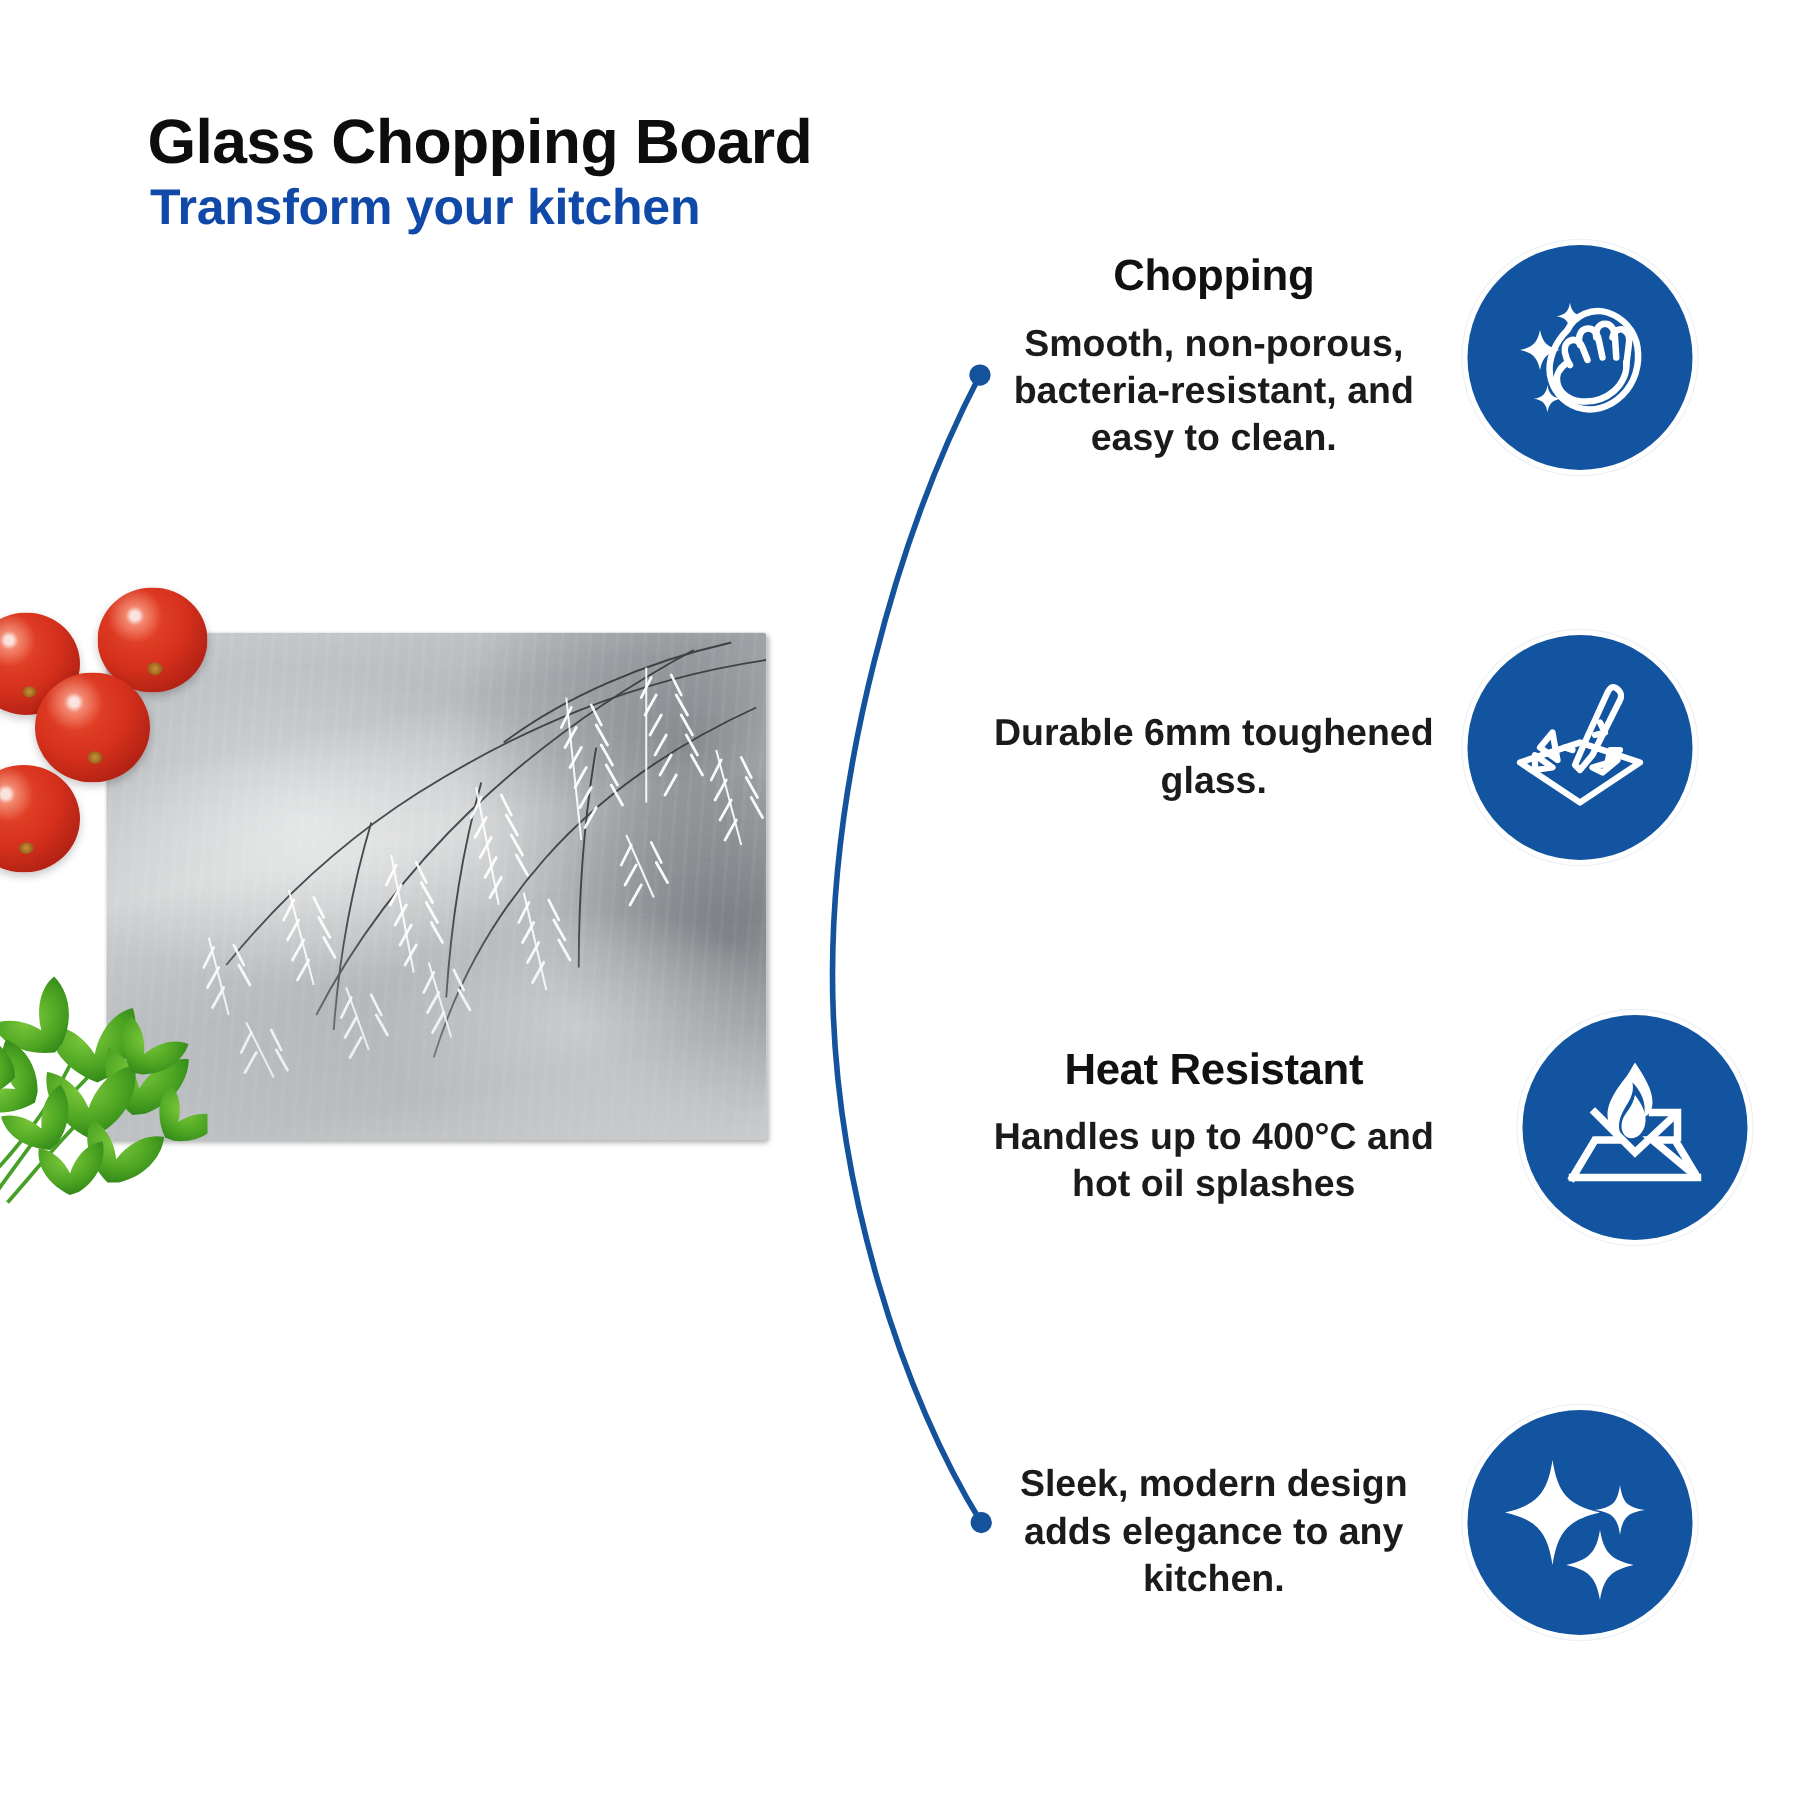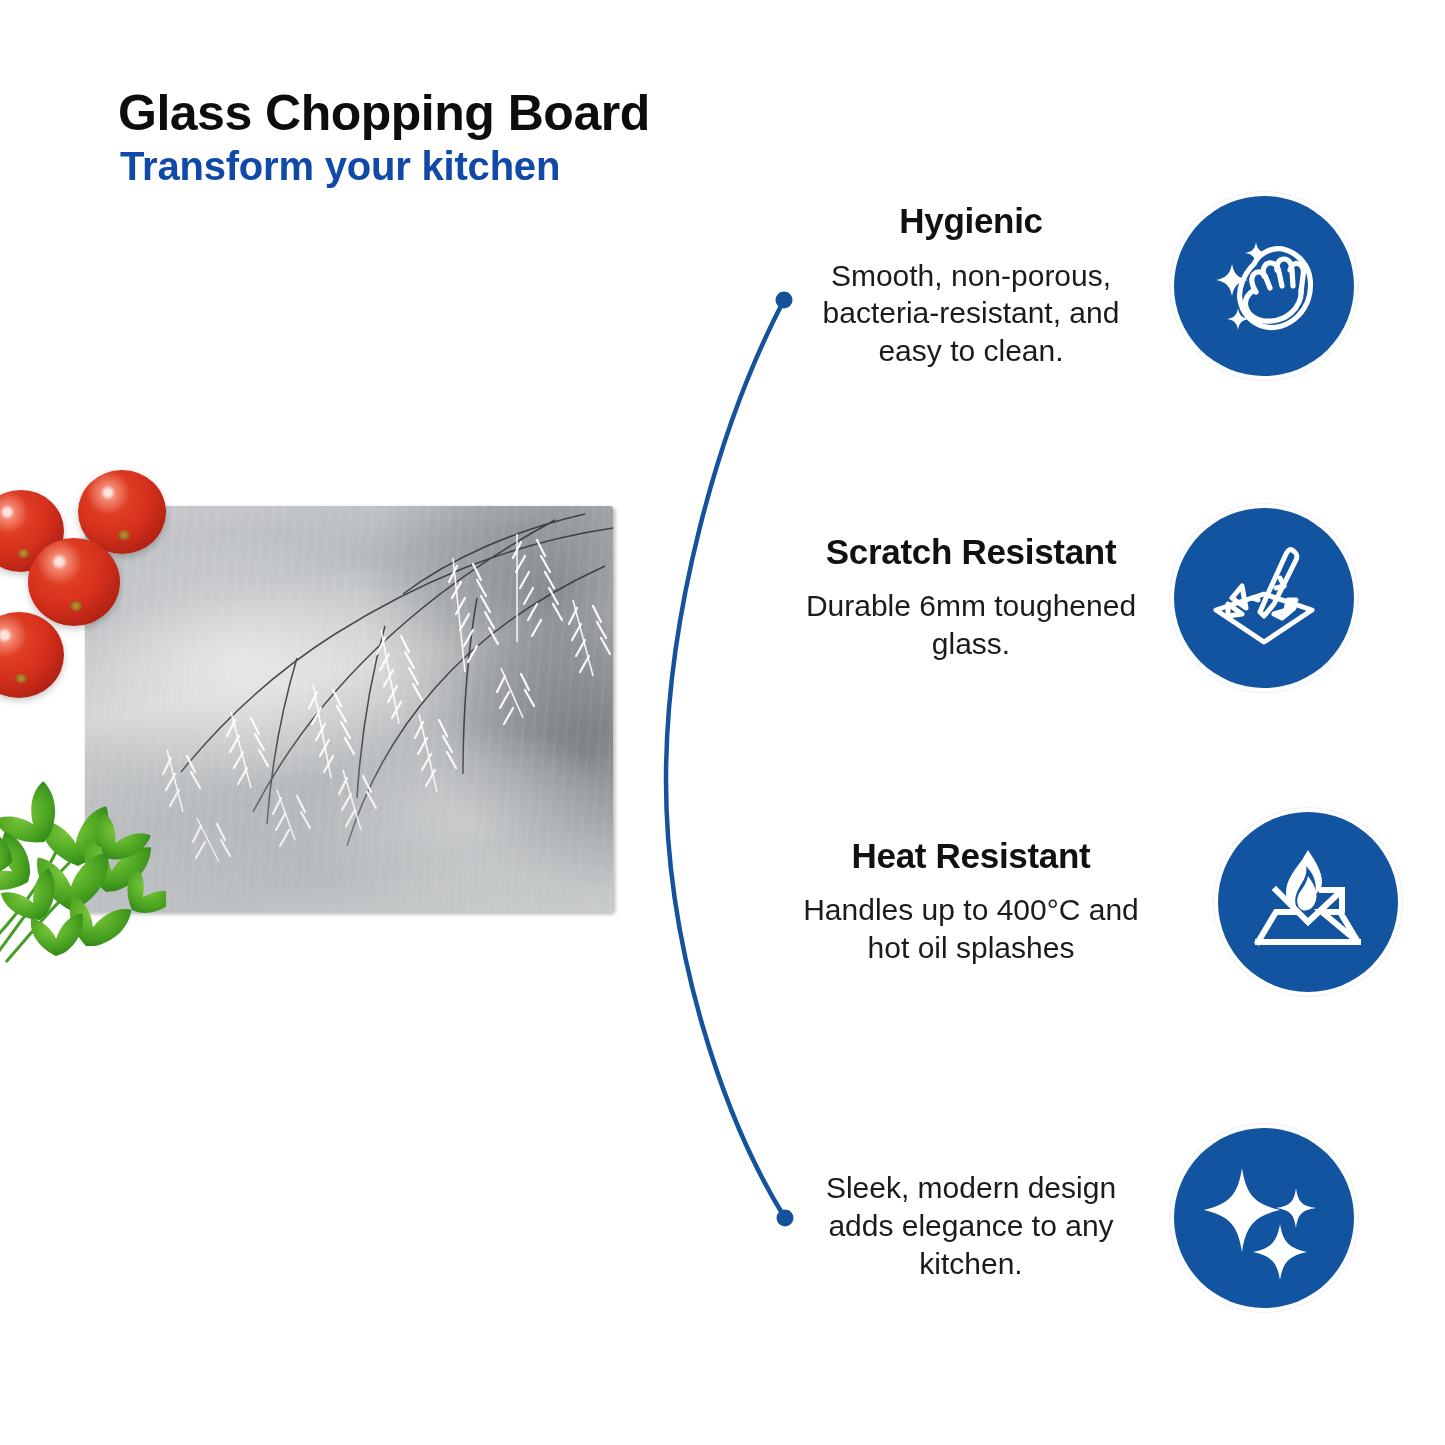--- a/index.html
+++ b/index.html
@@ -80,21 +80,21 @@
   .connector { position:absolute; left:620px; top:260px; width:220px; height:1010px; overflow:visible; }
 
   
   .feature { position:absolute; display:flex; align-items:center; }
   .feature .text { width:362px; text-align:center; }
   .feature .f-title {
     font-size:35px; font-weight:bold; color:#111111;
     letter-spacing:-0.3px; line-height:1.1; white-space:nowrap;
   }
   .feature .f-desc {
-    margin-top:16px; font-size:30px; font-weight:normal; color:#1b1b1b;
+    margin-top:16px; font-size:30px; font-weight:bold; color:#1b1b1b;
     line-height:1.26;
   }
   .icon-circle {
     margin-left:22px;
     width:180px; height:180px; border-radius:50%;
     background:#12549F;
     display:flex; align-items:center; justify-content:center;
     box-shadow:0 0 0 4px #ffffff, 0 0 0 5px #eef1f5;
     flex:0 0 auto;
   }
@@ -209,21 +209,21 @@
   </div>
 
   <svg class="connector" viewBox="0 0 220 1010">
     <path d="M164,40 C96,170 46,360 46,520 C46,690 104,860 165,958" fill="none" stroke="#14529C" stroke-width="4.5" stroke-linecap="round"></path>
     <circle cx="164" cy="40" r="8.5" fill="#14529C"></circle>
     <circle cx="165" cy="958" r="8.5" fill="#14529C"></circle>
   </svg>
 
   <div class="feature f1">
     <div class="text">
-      <div class="f-title">Hygienic</div>
+      <div class="f-title">Chopping</div>
       <div class="f-desc">Smooth, non-porous, bacteria-resistant, and easy to clean.</div>
     </div>
     <div class="icon-circle">
       <svg width="132" height="132" viewBox="0 0 132 132">
         <g fill="none" stroke="#ffffff" stroke-width="5.2" stroke-linecap="round" stroke-linejoin="round">
           <path d="M56,44 C62,32 76,26 88,30 C100,34 110,44 112,58
                    C114,72 110,86 100,96 C90,106 76,110 64,106
                    C52,102 44,92 42,80 C40,68 46,54 56,44 Z"></path>
           <path d="M58,72 C54,66 52,58 56,54 C60,50 66,52 68,58 L72,68"></path>
           <path d="M66,56 C64,50 66,44 71,43 C76,42 80,46 81,52 L84,66"></path>
@@ -236,21 +236,20 @@
           <path d="M34,44 C36,54 40,58 50,60 C40,62 36,66 34,76 C32,66 28,62 18,60 C28,58 32,54 34,44 Z"></path>
           <path d="M58,22 C59,29 62,32 69,33 C62,34 59,37 58,44 C57,37 54,34 47,33 C54,32 57,29 58,22 Z"></path>
           <path d="M40,88 C41,95 44,98 51,99 C44,100 41,103 40,110 C39,103 36,100 29,99 C36,98 39,95 40,88 Z"></path>
         </g>
       </svg>
     </div>
   </div>
 
   <div class="feature f2">
     <div class="text">
-      <div class="f-title">Scratch Resistant</div>
       <div class="f-desc">Durable 6mm toughened glass.</div>
     </div>
     <div class="icon-circle">
       <svg width="132" height="132" viewBox="0 0 132 132">
         <g fill="none" stroke="#ffffff" stroke-width="5" stroke-linecap="round" stroke-linejoin="round">
           <path d="M18,78 L66,62 L114,78 L66,110 Z"></path>
           <path d="M94,18 C98,20 100,24 98,28 L76,72 L66,84 L62,80 L68,66 L88,22 C90,18 92,17 94,18 Z"></path>
           <path d="M82,46 L86,54 L78,56"></path>
           <path d="M44,54 L48,76 L34,66 Z"></path>
           <path d="M30,72 L44,82 L30,84 Z"></path>

